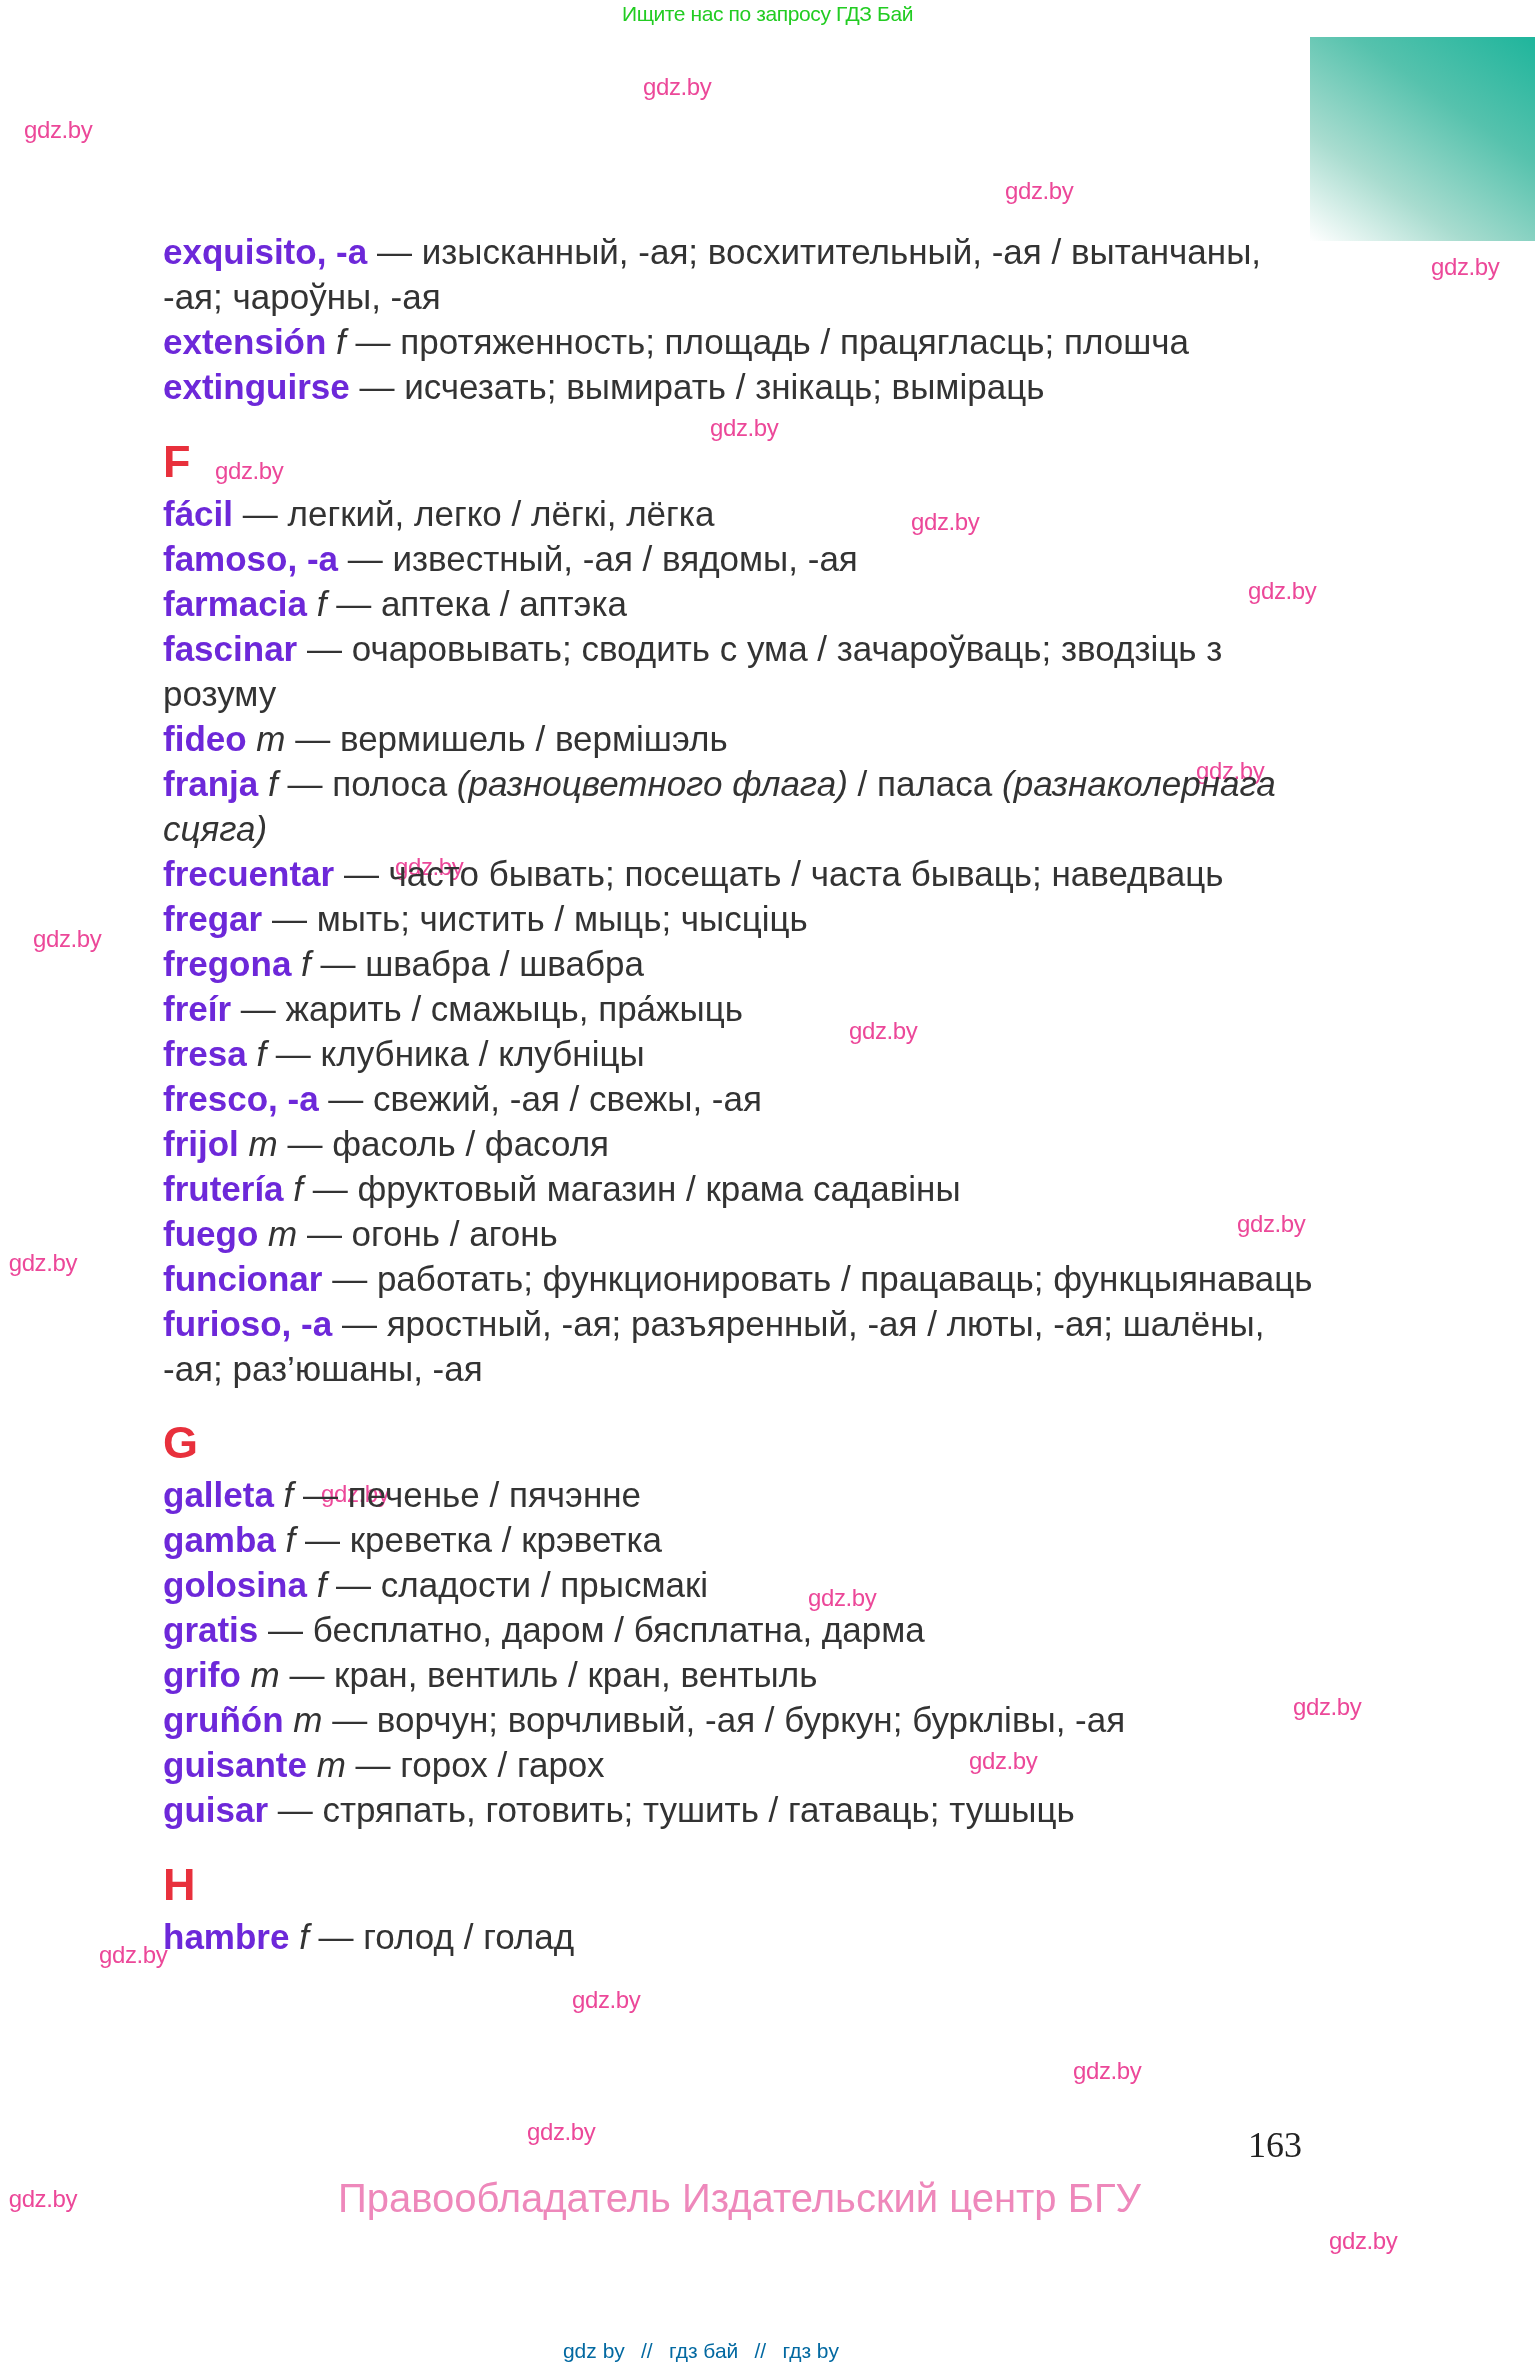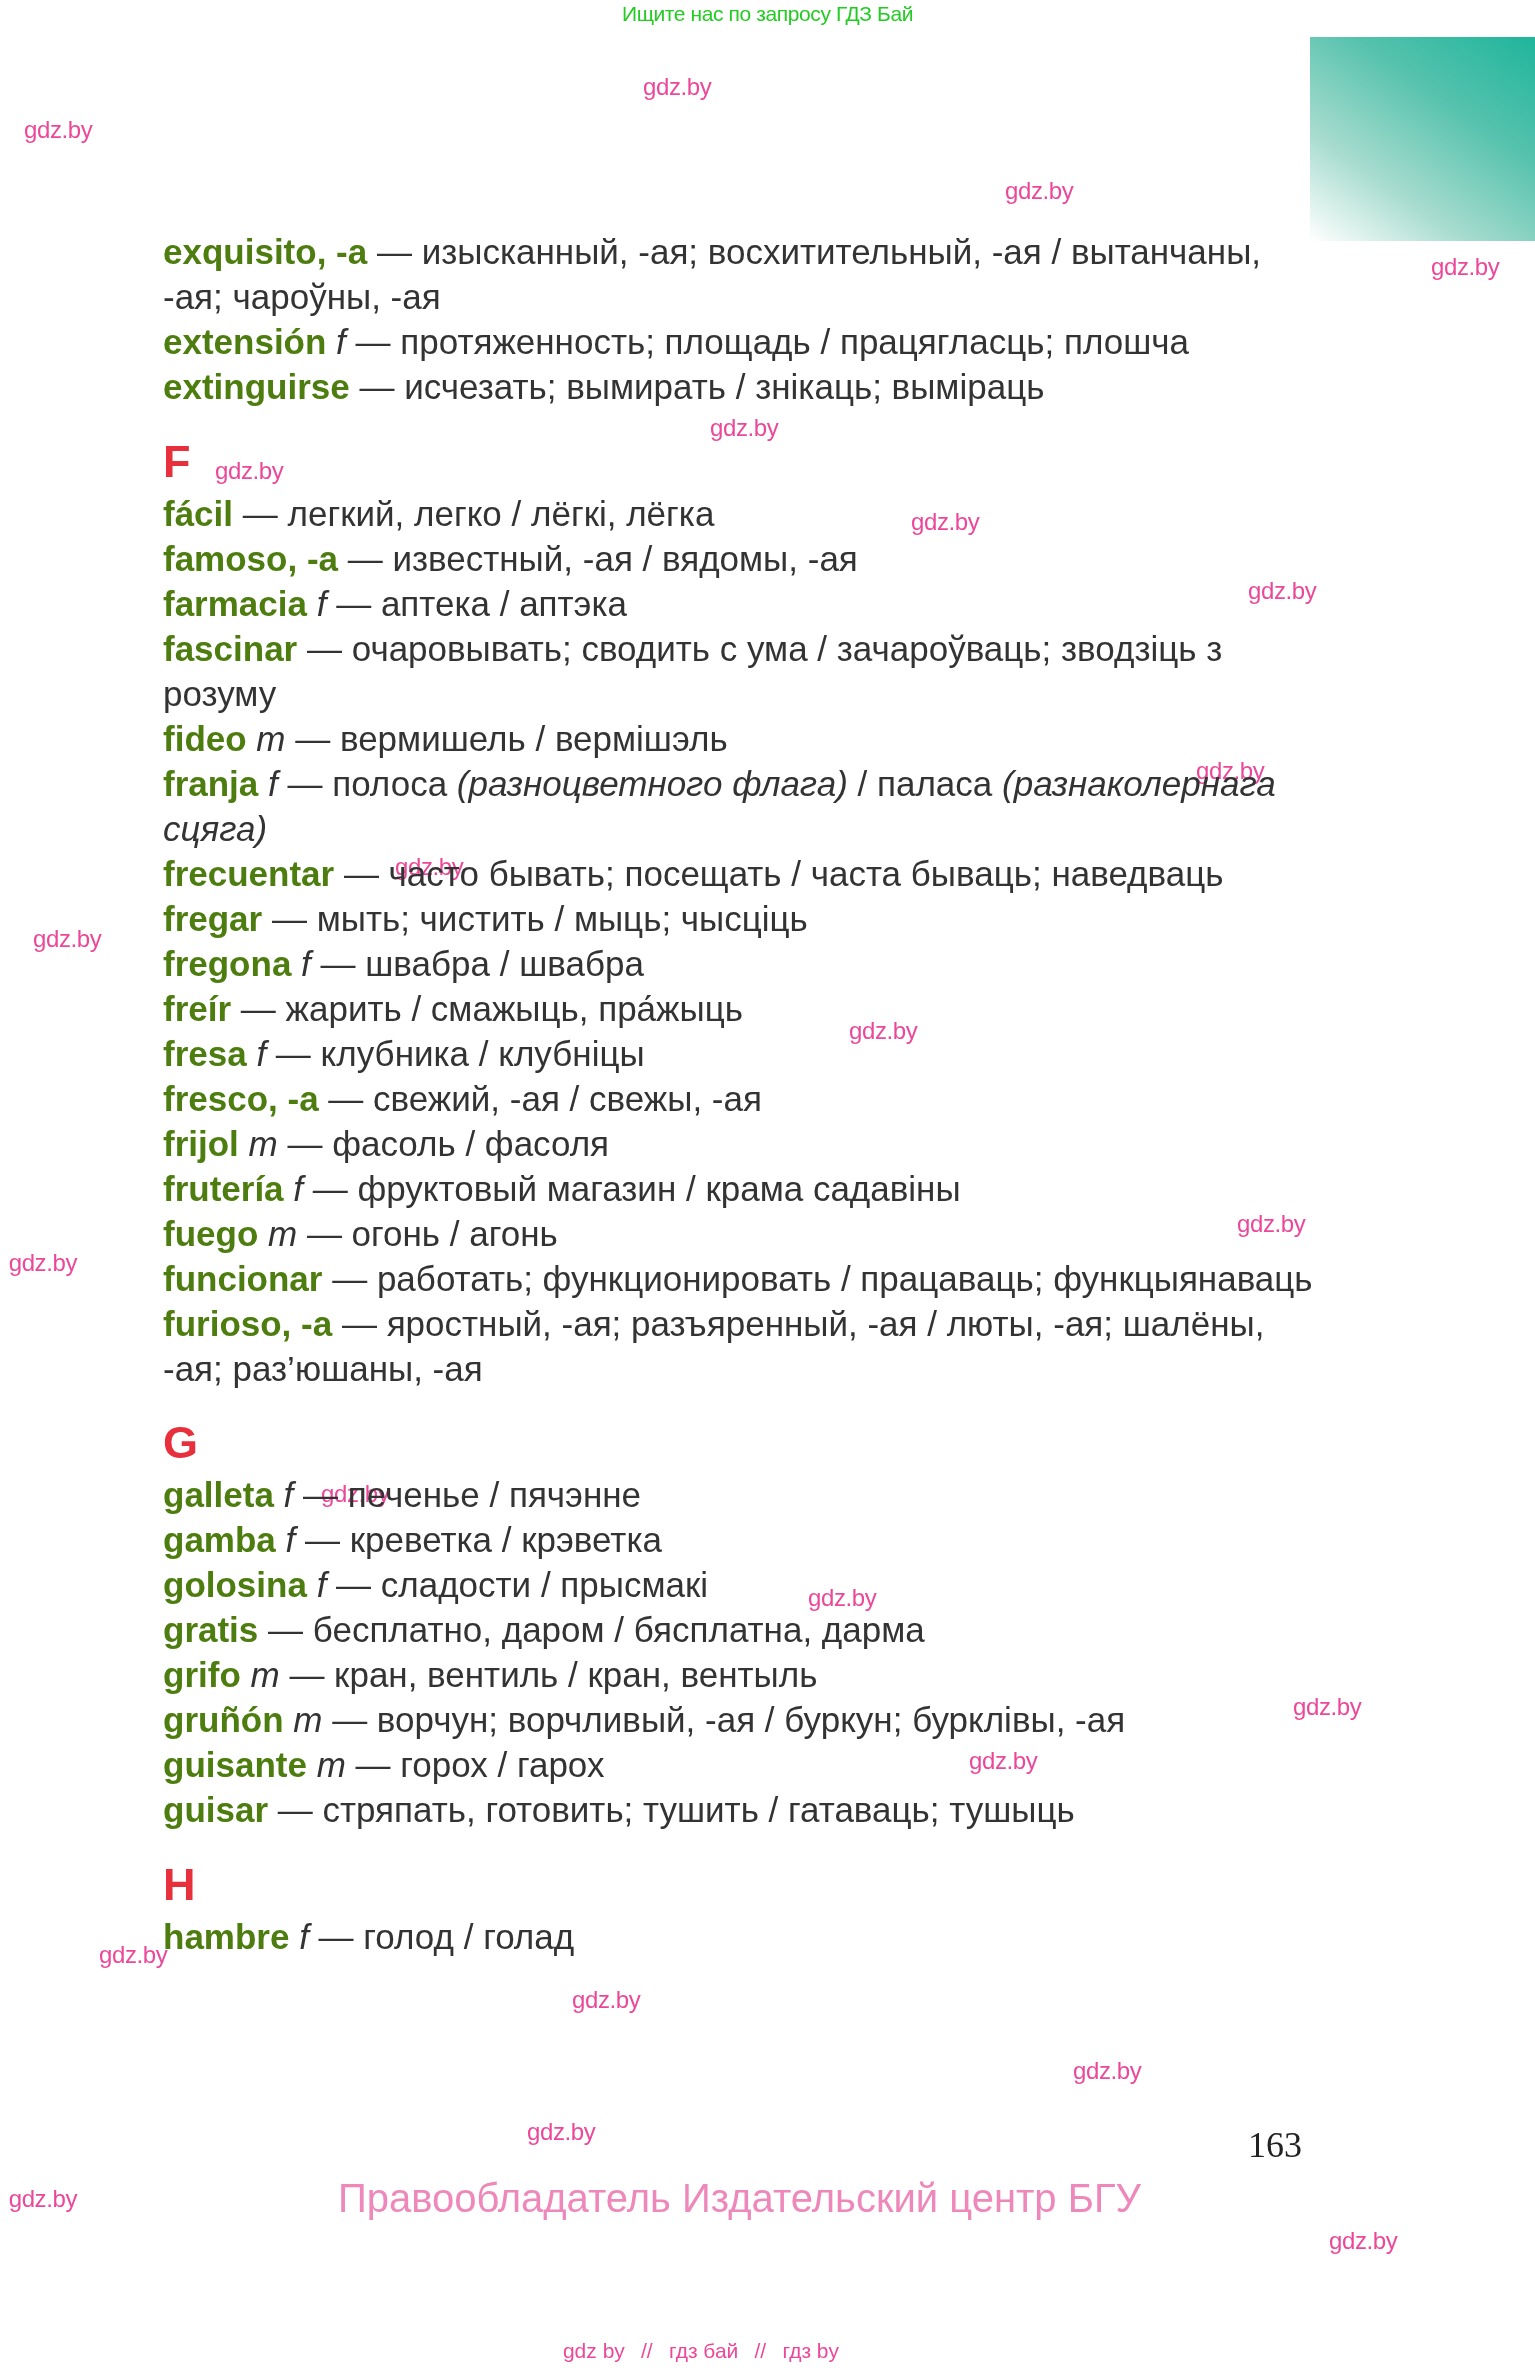--- a/index.html
+++ b/index.html
@@ -17,38 +17,38 @@
   }
   .watermark {
     position: absolute; font-size: 24px; color: #ec4899;
     font-family: "Liberation Sans", sans-serif; letter-spacing: -0.4px;
   }
   .content {
     position: absolute; left: 163px; top: 229px; width: 1152px;
     font-size: 35px; line-height: 45px; color: #333333;
   }
   .entry { margin: 0; }
-  .headword { font-weight: bold; color: #4d7c0f; margin-top: 44px; }
+  .headword { font-weight: bold; color: #6d28d9; margin-top: 44px; }
   .gram { font-style: italic; }
   .ital { font-style: italic; margin-top: 42px; }
   .letter-header {
     color: #e8303c; font-weight: bold; font-size: 45px; line-height: 45px;
     margin-top: 29.5px; margin-bottom: 7px;
   }
   .page-number {
     position: absolute; left: 1248px; top: 2124px; font-size: 36px;
     font-family: "Liberation Serif", serif; color: #222222;
   }
   .copyright {
     position: absolute; left: 0; width: 1384px; top: 2176px; text-align: center;
     font-size: 40px; color: #ee88bb; padding-left: 95px; box-sizing: border-box;
   }
   .footer-links {
     position: absolute; left: 0; top: 2339px; width: 1402px; text-align: center;
-    font-size: 21px; color: #ec4899;
+    font-size: 21px; color: #0369a1;
   }
   .footer-links span { margin: 0 5.2px; }
 </style>
 </head>
 <body>
 
 <div class="top-banner">Ищите нас по запросу ГДЗ Бай</div>
 <div class="corner-gradient"></div>
 
 <div id="watermarks">

